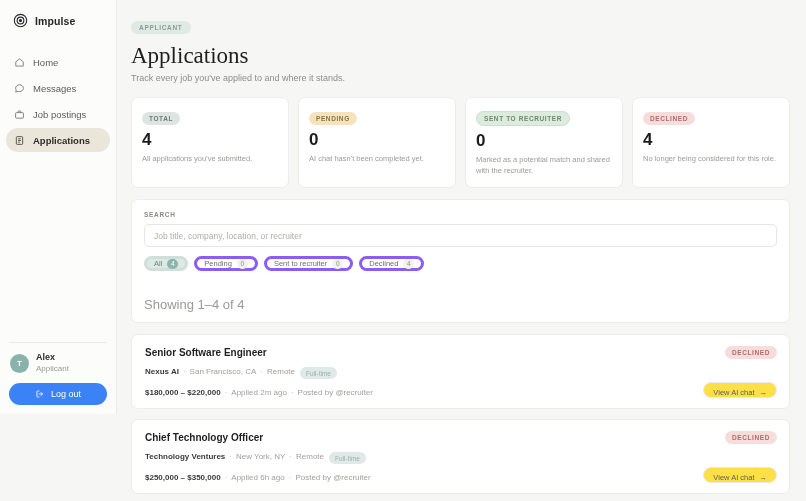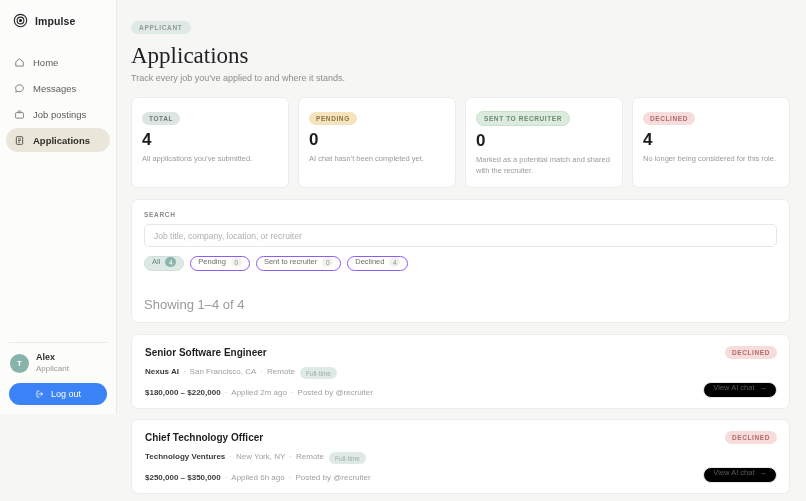--- a/index.html
+++ b/index.html
@@ -90,23 +90,23 @@
   .label { font-size: 6.5px; font-weight: 700; letter-spacing: .7px; color: #8b8b87; }
   .search-input {
     width: 100%; height: 23px; margin-top: 6px;
     border: 1px solid #e6e6e3; border-radius: 5px;
     background: #fff; padding: 0 9px; font-size: 8.5px;
     color: #333; font-family: "Liberation Sans", sans-serif;
   }
   .search-input::placeholder { color: #aeaeaa; }
   .filters { display: flex; gap: 6px; margin-top: 9px; }
   .filter {
-    display: inline-flex; align-items: flex-start; gap: 5px;
+    display: inline-flex; align-items: center; gap: 5px;
     height: 15px; padding: 0 7px; border-radius: 8px;
-    border: 1px solid #8b5cf6; background: #fff;
+    border: 3px solid #8b5cf6; background: #fff;
     font-size: 7.5px; color: #6e6e6a; cursor: pointer;
   }
   .filter.on { background: #dde9e4; border-color: #cfe0da; color: #6f817b; }
   .fcount {
     min-width: 11px; height: 10px; padding: 0 3px; border-radius: 5px;
     background: #f1f1ee; color: #8d8d89; font-size: 6.5px;
     display: inline-flex; align-items: center; justify-content: center;
   }
   .filter.on .fcount { background: #8bb5ac; color: #fff; }
   .showing { font-size: 13px; color: #9a9a96; margin-top: 26px; }
@@ -122,24 +122,24 @@
   .job-company { font-weight: 700; color: #3b3b3b; }
   .sep { margin: 0 4px; color: #c3c3bf; }
   .tag-ft {
     display: inline-block; background: #dfeae7; color: #9bb0ab;
     font-size: 6.5px; padding: 2.5px 6px; border-radius: 7px; margin-left: 5px;
   }
   .job-salary { font-size: 8px; color: #a0a09c; margin-top: 9px; }
   .job-salary b { color: #3b3b3b; font-weight: 700; }
   .job-badge { position: absolute; top: 11px; right: 12px; margin: 0; }
   .job-cta {
-    display: inline-flex; align-items: flex-start; gap: 5px;
+    display: inline-flex; align-items: flex-end; gap: 5px;
     position: absolute; right: 12px; bottom: 10px;
     height: 16px; padding: 0 9px; border-radius: 9px;
-    border: 1px solid #e9e9e6; background: #000000;
+    border: 1px solid #e9e9e6; background: #fde047;
     font-size: 7.5px; color: #5d5d59; cursor: pointer;
   }
 </style>
 </head>
 <body>
 
 <div class="app">
 
   <aside class="sidebar">
     <div class="brand">

